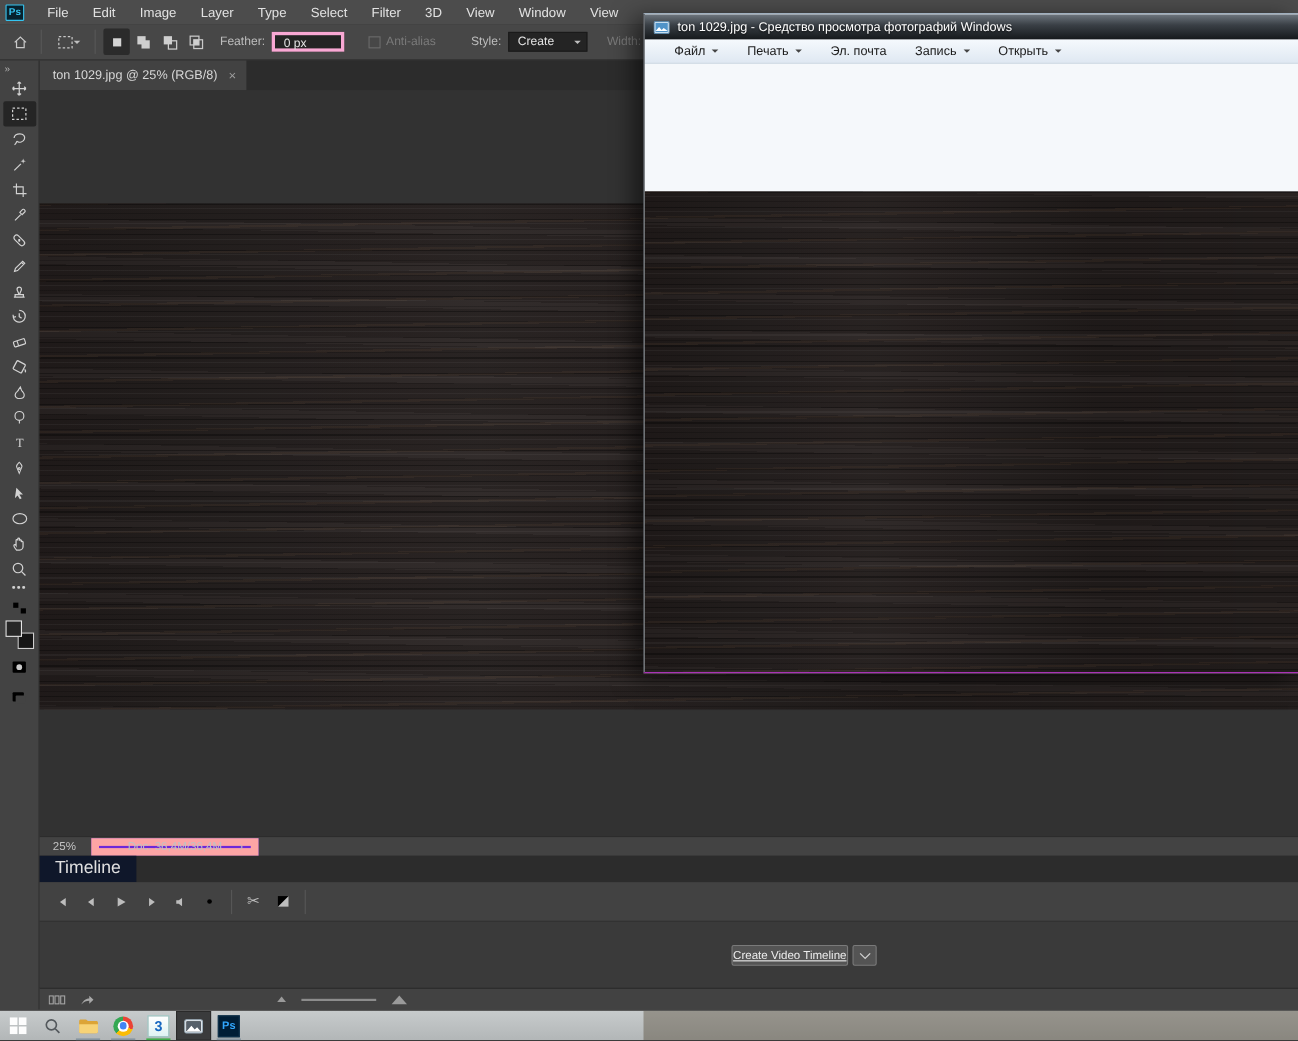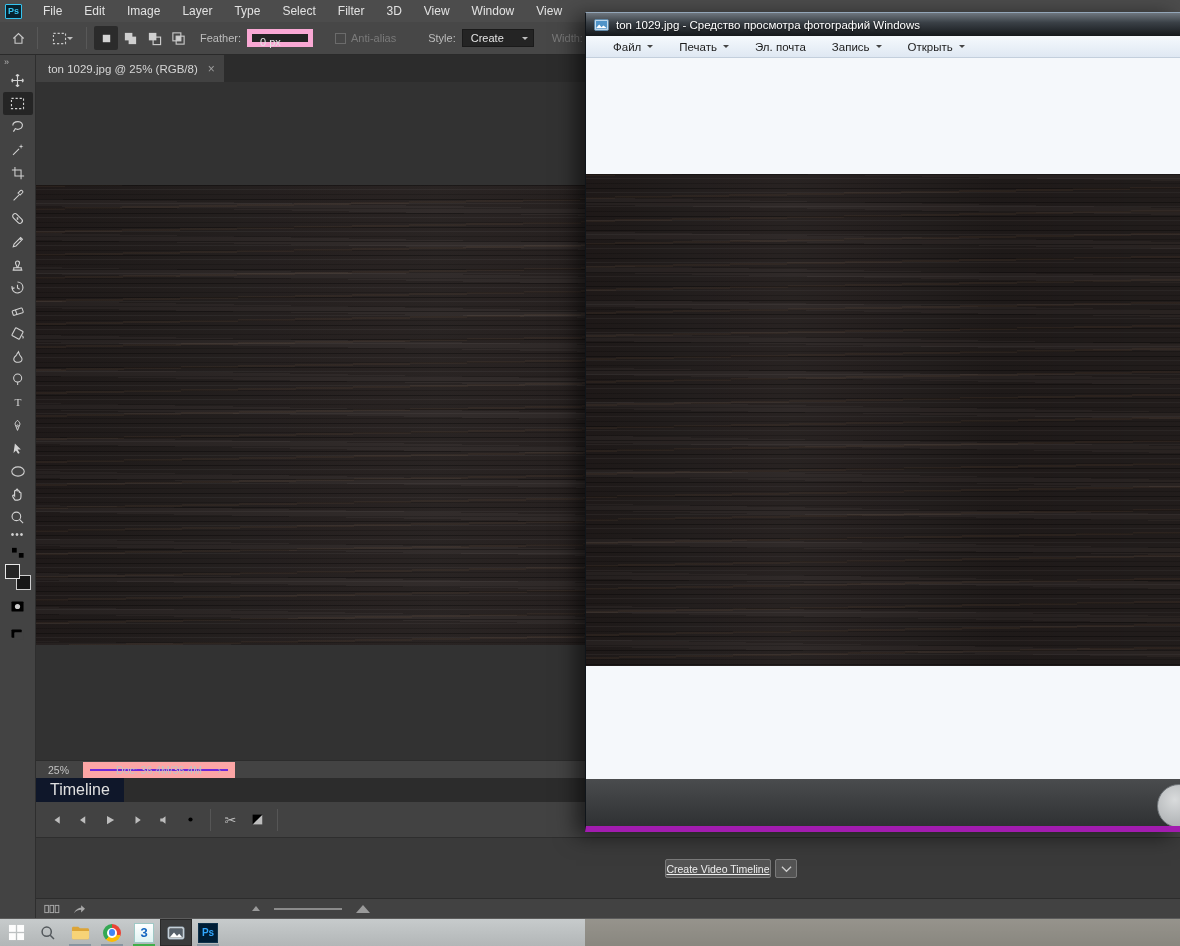--- a/index.html
+++ b/index.html
@@ -14,21 +14,21 @@
     color:#35c4f0; font-size:9px; font-weight:bold; display:flex; align-items:center; justify-content:center; border-radius:1px; }
   .ps-menu-item { color:#e2e2e2; font-size:12px; padding:0 11px; line-height:22px; cursor:default; }
 
   .ps-optionsbar { position:absolute; left:0; top:22px; width:1180px; height:33px; background:#474747;
     border-bottom:1px solid #2a2a2a; display:flex; align-items:center; color:#c9c9c9; font-size:11px; }
   .ob-sep { width:1px; height:22px; background:#585858; margin:0 7px; }
   .ob-btn { width:24px; height:24px; display:flex; align-items:center; justify-content:center; border-radius:2px; }
   .ob-btn.pressed { background:#2b2b2b; }
   .ob-label { color:#bdbdbd; margin:0 6px 0 10px; }
   .ob-label.disabled, .ob-disabled { color:#7a7a7a; }
-  .ob-input { width:66px; height:18px; background:#242424; border:5px solid #f9a8d4; color:#e3e3e3;
+  .ob-input { width:66px; height:18px; background:#242424; border:3px solid #f9a8d4; color:#e3e3e3;
     font-size:11px; line-height:16px; padding-left:8px; }
   .ob-input.ghost { background:transparent; border:1px solid #5b5b5b; width:46px; height:16px; }
   .ob-select { width:72px; height:18px; background:#242424; border:1px solid #1a1a1a; color:#e3e3e3;
     font-size:11px; display:flex; align-items:center; justify-content:space-between; padding:0 5px 0 8px; }
   .caret-down { width:0; height:0; border:3.5px solid transparent; border-top-color:#bfbfbf; margin-top:3px; }
   .chk { width:11px; height:11px; border:1px solid #6b6b6b; background:transparent; margin-right:5px; }
 
   .ps-tabbar { position:absolute; left:36px; top:55px; width:1144px; height:27px; background:#2c2c2c; display:flex; }
   .ps-tab { height:27px; background:#424242; display:flex; align-items:center; padding:0 9px 0 12px;
     color:#d6d6d6; font-size:11.5px; gap:10px; }
@@ -81,22 +81,22 @@
   .cvt-dd { position:absolute; left:739px; top:21px; width:22px; height:19px; background:#545454;
     border:1px solid #7a7a7a; border-radius:2px; display:flex; align-items:center; justify-content:center; }
 
   .ps-tl-footer { position:absolute; left:36px; top:898px; width:1144px; height:20px; background:#424242;
     border-top:1px solid #2c2c2c; display:flex; align-items:center; color:#a8a8a8; }
   .tri-up { width:0; height:0; border-left:4px solid transparent; border-right:4px solid transparent; border-bottom:5px solid #9a9a9a; }
   .tri-up.lg { border-left-width:7px; border-right-width:7px; border-bottom-width:8px; }
   .zoom-track { width:68px; height:2px; background:#8c8c8c; margin:0 14px; }
 
   
-  .viewer { position:absolute; left:585px; top:12px; width:595px; height:820px; z-index:5;
-    border-left:1px solid #10151a; border-top:1px solid #93a6b8; border-bottom:6px solid #a21caf;
+  .viewer { position:absolute; left:585px; top:12px; width:595px; height:600px; z-index:5;
+    border-left:1px solid #10151a; border-top:1px solid #93a6b8; border-bottom:1px solid #a21caf;
     box-shadow:-9px 4px 20px rgba(0,0,0,.55); overflow:hidden; background:#f5f8fb; }
   .v-titlebar { height:23px; background:linear-gradient(180deg,#6e7press 0%,#3a4046 40%,#15181b 100%);
     background:linear-gradient(180deg,#6e767e 0%,#3a4046 42%,#15181b 100%);
     display:flex; align-items:center; padding-left:8px; gap:7px; }
   .v-title { color:#ffffff; font-size:11.5px; text-shadow:0 1px 2px rgba(0,0,0,.8); }
   .v-menubar { height:22px; background:linear-gradient(180deg,#f5f9fd,#dfe8f2);
     border-bottom:1px solid #c3cfdc; display:flex; align-items:center; padding-left:14px; gap:0; }
   .v-menu-item { display:flex; align-items:center; gap:6px; color:#1b1b1b; font-size:11.5px; padding:0 13px; }
   .v-caret { width:0; height:0; border:3.5px solid transparent; border-top-color:#444; margin-top:3px; }
   .v-content { position:relative; height:721px; background:#f5f8fb; }

